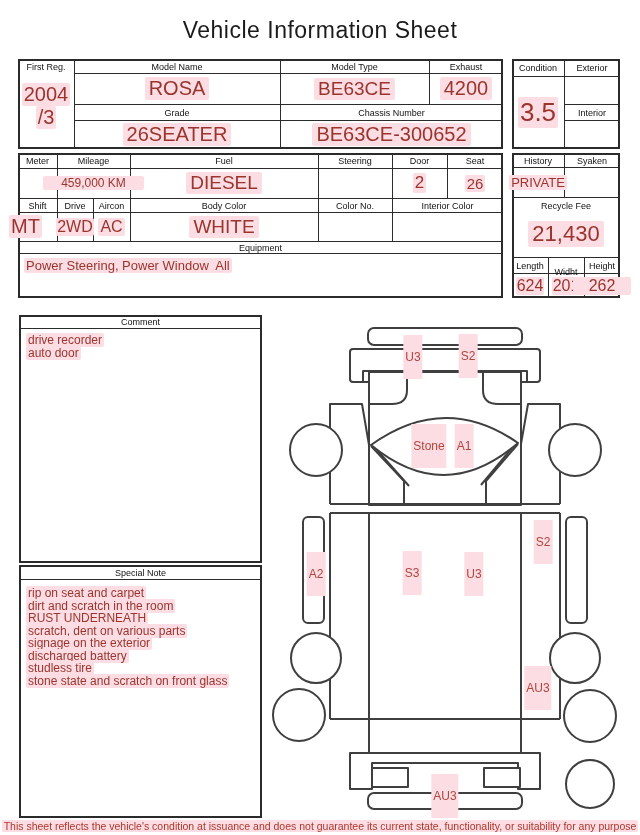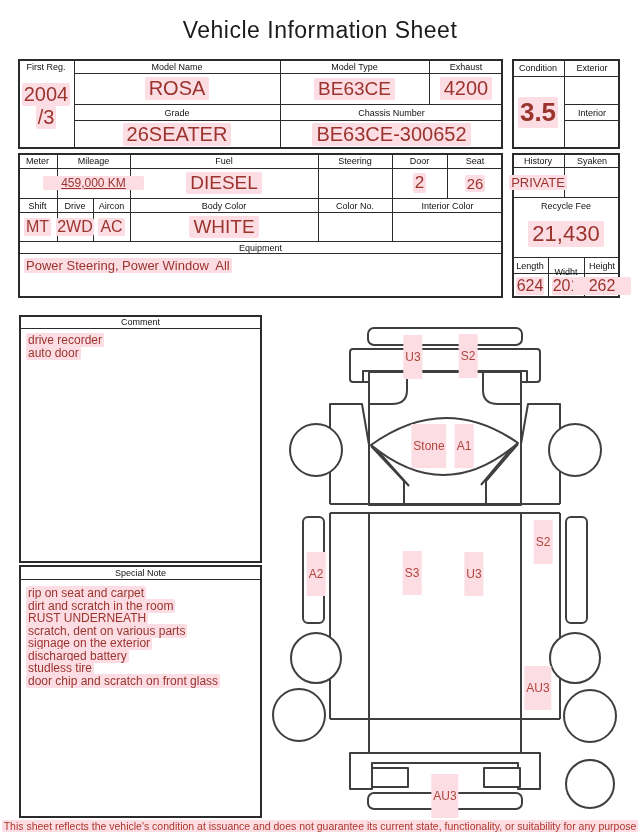--- a/index.html
+++ b/index.html
@@ -62,21 +62,21 @@
   <div class="ct" style="left:280px;top:120px;width:223px;height:29px;font-size:20px;">
       <span class="hi">BE63CE-300652</span>
     </div>
 
   <div class="box" style="left:512px;top:59px;width:108px;height:90px;"></div>
   <div class="vl" style="left:564px;top:59px;height:90px;"></div>
   <div class="hl" style="left:512px;top:76px;width:108px;"></div>
   <div class="hl" style="left:564px;top:104px;width:56px;"></div>
   <div class="hl" style="left:564px;top:120px;width:56px;"></div>
   <div class="ct lbl" style="left:512px;top:59px;width:52px;height:18px;">Condition</div>
-  <div class="ct" style="left:512px;top:76px;width:52px;height:73px;font-size:26px;font-weight:bold;">
+  <div class="ct" style="left:512px;top:76px;width:52px;height:73px;font-size:26px;">
       <span class="hi" style="padding:0 2px;">3.5</span>
     </div>
   <div class="ct lbl" style="left:564px;top:59px;width:56px;height:18px;">Exterior</div>
   <div class="ct lbl" style="left:564px;top:104px;width:56px;height:17px;">Interior</div>
 
   <div class="box" style="left:18px;top:153px;width:485px;height:145px;"></div>
   <div class="hl" style="left:18px;top:168px;width:485px;"></div>
   <div class="hl" style="left:18px;top:198px;width:485px;"></div>
   <div class="hl" style="left:18px;top:212px;width:485px;"></div>
   <div class="hl" style="left:18px;top:241px;width:485px;"></div>
@@ -88,39 +88,39 @@
   <div class="vl" style="left:392px;top:153px;height:88px;"></div>
   <div class="vl" style="left:447px;top:153px;height:45px;"></div>
 
   <div class="ct lbl" style="left:18px;top:153px;width:39px;height:16px;">Meter</div>
   <div class="ct lbl" style="left:57px;top:153px;width:73px;height:16px;">Mileage</div>
   <div class="ct lbl" style="left:130px;top:153px;width:188px;height:16px;">Fuel</div>
   <div class="ct lbl" style="left:318px;top:153px;width:74px;height:16px;">Steering</div>
   <div class="ct lbl" style="left:392px;top:153px;width:55px;height:16px;">Door</div>
   <div class="ct lbl" style="left:447px;top:153px;width:56px;height:16px;">Seat</div>
   <div class="ct" style="left:57px;top:168px;width:73px;height:30px;font-size:12px;">
-      <span class="hi" style="padding:0 18px;text-decoration:underline;">459,000 KM</span>
+      <span class="hi" style="padding:0 18px;">459,000 KM</span>
     </div>
   <div class="ct" style="left:130px;top:168px;width:188px;height:30px;font-size:19px;">
       <span class="hi">DIESEL</span>
     </div>
   <div class="ct" style="left:392px;top:168px;width:55px;height:30px;font-size:17px;">
       <span class="hi" style="padding:0 2px;">2</span>
     </div>
   <div class="ct" style="left:447px;top:168px;width:56px;height:30px;font-size:15px;">
       <span class="hi" style="padding:0 2px;">26</span>
     </div>
 
   <div class="ct lbl" style="left:18px;top:198px;width:39px;height:15px;">Shift</div>
   <div class="ct lbl" style="left:57px;top:198px;width:36px;height:15px;">Drive</div>
   <div class="ct lbl" style="left:93px;top:198px;width:37px;height:15px;">Aircon</div>
   <div class="ct lbl" style="left:130px;top:198px;width:188px;height:15px;">Body Color</div>
   <div class="ct lbl" style="left:318px;top:198px;width:74px;height:15px;">Color No.</div>
   <div class="ct lbl" style="left:392px;top:198px;width:111px;height:15px;">Interior Color</div>
-  <div class="ct" style="left:18px;top:212px;width:39px;height:29px;font-size:16px;">
+  <div class="ct" style="left:6px;top:212px;width:39px;height:29px;font-size:20px;">
       <span class="hi" style="padding:0 2px;">MT</span>
     </div>
   <div class="ct" style="left:57px;top:212px;width:36px;height:29px;font-size:16px;">
       <span class="hi" style="padding:0 1px;">2WD</span>
     </div>
   <div class="ct" style="left:93px;top:212px;width:37px;height:29px;font-size:16px;">
       <span class="hi" style="padding:0 2px;">AC</span>
     </div>
   <div class="ct" style="left:130px;top:212px;width:188px;height:29px;font-size:19px;">
       <span class="hi">WHITE</span>
@@ -172,21 +172,21 @@
   <div class="hl" style="left:19px;top:579px;width:243px;"></div>
   <div class="ct lbl" style="left:19px;top:565px;width:243px;height:15px;">Special Note</div>
   <div class="noteblock" style="left:26px;top:587px;">
     <div><span class="hi">rip on seat and carpet</span></div>
     <div><span class="hi">dirt and scratch in the room</span></div>
     <div><span class="hi">RUST UNDERNEATH</span></div>
     <div><span class="hi">scratch, dent on various parts</span></div>
     <div><span class="hi">signage on the exterior</span></div>
     <div><span class="hi">discharged battery</span></div>
     <div><span class="hi">studless tire</span></div>
-    <div><span class="hi">door chip and scratch on front glass</span></div>
+    <div><span class="hi">stone state and scratch on front glass</span></div>
   </div>
 
   <svg class="diagram" width="640" height="835" viewBox="0 0 640 835">
 
     <rect x="368" y="328" width="154" height="17" rx="6"></rect>
 
     <rect x="350" y="349" width="190" height="33" rx="3"></rect>
     <path d="M363,382 V371 H527 V382"></path>
 
     <rect x="369" y="372" width="152" height="133" class="wfill"></rect>

